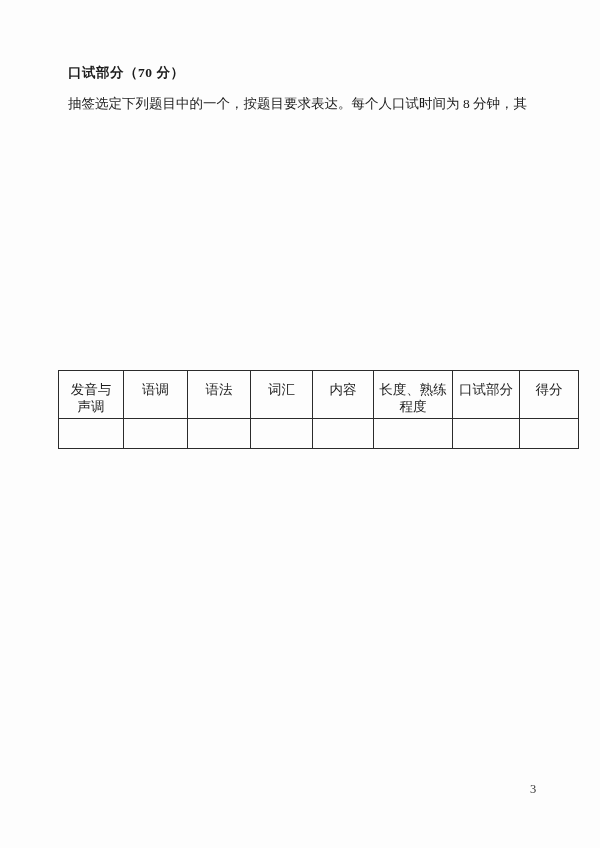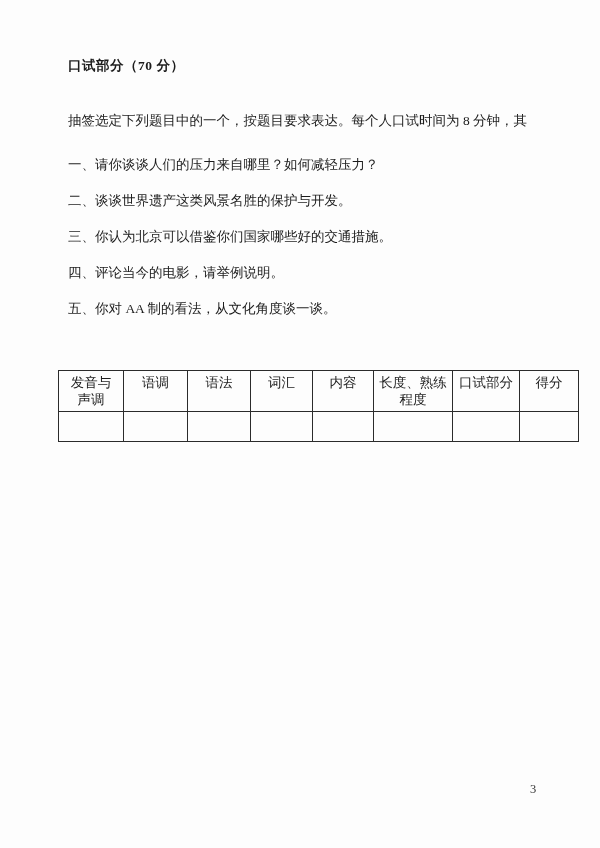--- a/index.html
+++ b/index.html
@@ -13,28 +13,28 @@
     height: 848px;
     background: #fdfdfd;
     color: #1c1c1c;
     font-family: "Liberation Serif", "DejaVu Serif", serif;
     font-size: 13.5px;
     overflow: hidden;
   }
   .heading {
     position: absolute;
     left: 68px;
-    top: 57px;
+    top: 64px;
     font-weight: bold;
     letter-spacing: 0.5px;
   }
   .intro {
     position: absolute;
     left: 68px;
-    top: 112px;
+    top: 95px;
     width: 480px;
     line-height: 17.5px;
   }
   .questions {
     position: absolute;
     left: 68px;
     top: 156px;
     width: 480px;
   }
   .question {
@@ -56,21 +56,21 @@
     border: 1.6px solid #2b2b2b;
     font-weight: normal;
     font-size: 13.5px;
     line-height: 17px;
     text-align: center;
     padding: 0;
   }
   .score-table th {
     height: 37px;
     vertical-align: top;
-    padding-top: 3px;
+    padding-top: 10px;
     white-space: pre-line;
   }
   .score-table td {
     height: 29px;
   }
   .page-number {
     position: absolute;
     left: 530px;
     top: 782px;
     font-size: 12.5px;
@@ -81,27 +81,20 @@
 <body>
 
 <div class="page">
 
   <div class="heading">口试部分（70 分）</div>
 
   <div class="intro">
     <div>抽签选定下列题目中的一个，按题目要求表达。每个人口试时间为 8 分钟，其</div>
   </div>
 
-  <div class="questions">
-    <div class="question">一、请你谈谈人们的压力来自哪里？如何减轻压力？</div>
-    <div class="question">二、谈谈世界遗产这类风景名胜的保护与开发。</div>
-    <div class="question">三、你认为北京可以借鉴你们国家哪些好的交通措施。</div>
-    <div class="question">四、评论当今的电影，请举例说明。</div>
-    <div class="question">五、你对 AA 制的看法，从文化角度谈一谈。</div>
-  </div>
 
   <table class="score-table">
     <colgroup>
       <col style="width:65px">
       <col style="width:64px">
       <col style="width:63px">
       <col style="width:62px">
       <col style="width:61px">
       <col style="width:79px">
       <col style="width:67px">

